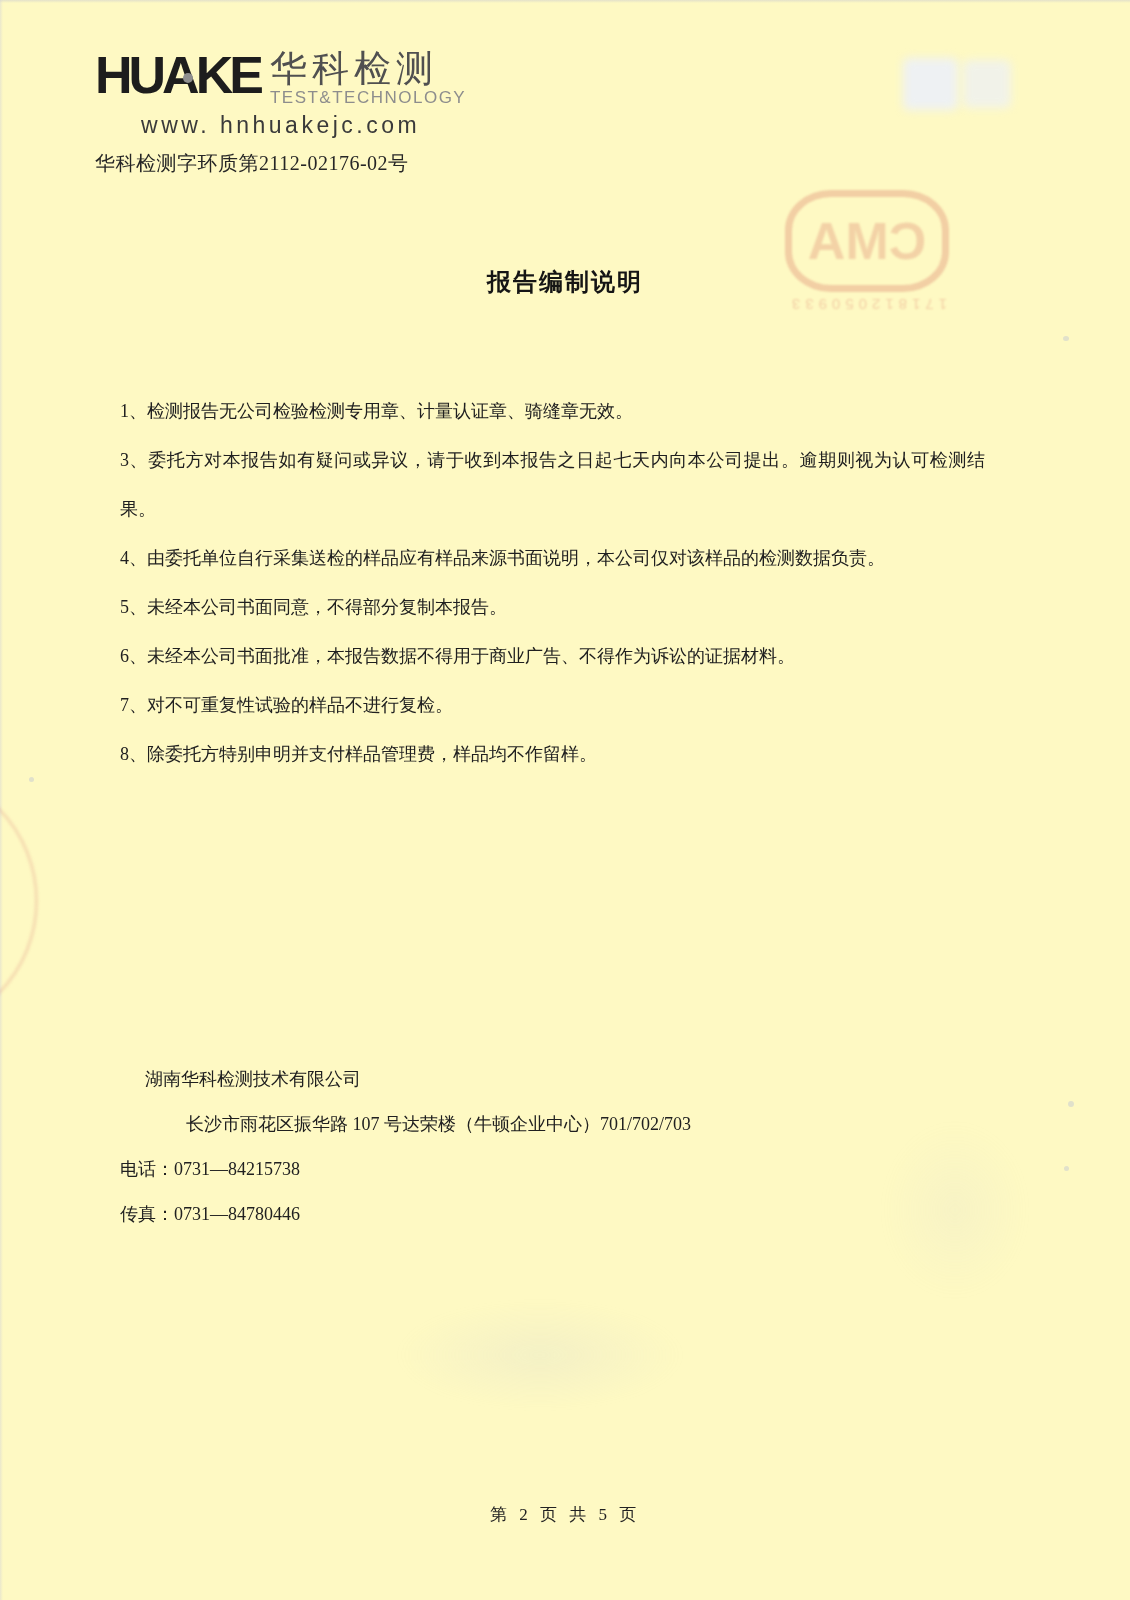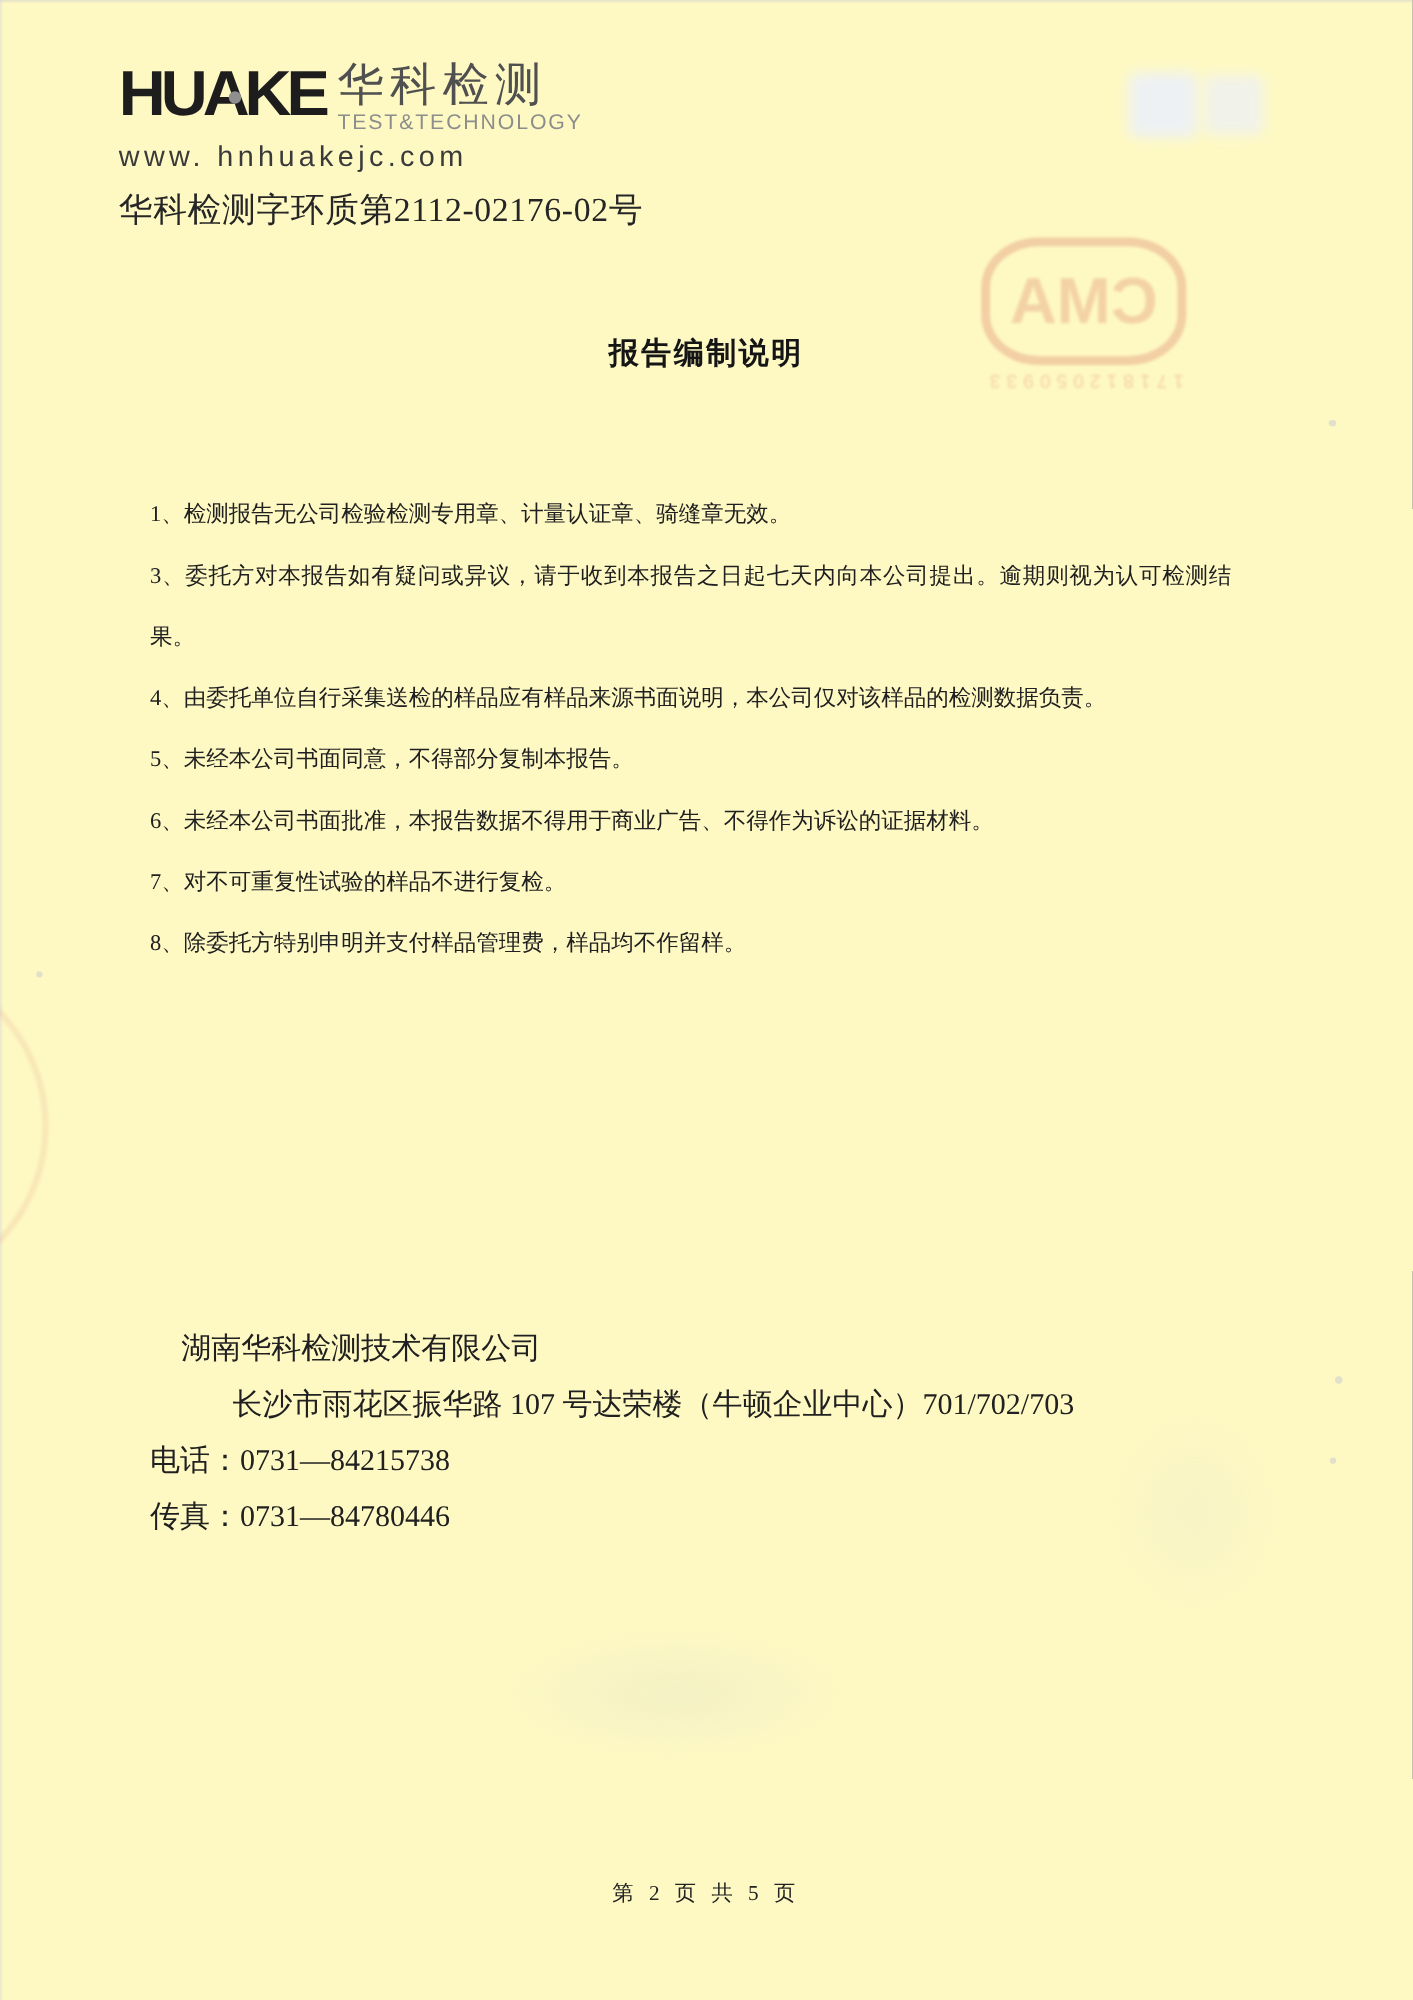--- a/index.html
+++ b/index.html
@@ -26,22 +26,22 @@
     font-weight:900;font-size:52px;line-height:50px;
     letter-spacing:-4px;color:#1d1d1d;transform:scaleY(.98);
   }
   .logo-dot{position:absolute;left:88px;top:23px;width:10px;height:10px;
     border-radius:50%;background:#8f8f8f;}
   .logo-right{margin-left:10px;}
   .logo-cn{font-size:37px;line-height:38px;color:#505050;letter-spacing:5px;}
   .logo-sub{font-family:"Liberation Sans","DejaVu Sans",sans-serif;
     font-size:17px;color:#8d8d8d;letter-spacing:1.5px;margin-top:0px;}
   .logo-url{font-family:"Liberation Sans","DejaVu Sans",sans-serif;
-    font-size:23px;color:#3a3a3a;letter-spacing:3.5px;margin-top:4px;}
-  .doc-no{font-size:27px;color:#262626;margin-top:11px;letter-spacing:.5px;}
+    font-size:23px;color:#3a3a3a;letter-spacing:3.5px;margin-top:4px;text-align:center;}
+  .doc-no{font-size:20px;color:#262626;margin-top:11px;letter-spacing:.5px;}
 
   
   .stamp{position:absolute;left:782px;top:190px;width:170px;
     transform:scaleX(-1);filter:blur(1.2px);}
   .stamp-box{width:150px;height:88px;margin:0 auto;
     border:7px solid rgba(214,110,92,.30);border-radius:46px/40px;
     display:flex;align-items:center;justify-content:center;}
   .stamp-text{font-family:"Liberation Sans","DejaVu Sans",sans-serif;
     font-weight:900;font-size:52px;letter-spacing:0px;
     color:rgba(214,110,92,.28);}
@@ -74,21 +74,21 @@
     text-align:center;font-size:24px;font-weight:bold;
     letter-spacing:2px;color:#151515;}
 
   
   .notes{position:absolute;left:120px;top:387px;width:865px;}
   .notes p{margin:0;font-size:18px;line-height:49px;
     text-align:justify;color:#202020;}
 
   
   .company{position:absolute;left:120px;top:1057px;width:900px;}
-  .company p{margin:0;font-size:24px;line-height:45px;color:#202020;font-family:Liberation Serif, serif;}
+  .company p{margin:0;font-size:18px;line-height:45px;color:#202020;font-family:Liberation Serif, serif;}
   .company .name{padding-left:25px;}
   .company .cont{padding-left:66px;}
 
   
   .footer{position:absolute;left:0;top:1503px;width:100%;
     text-align:center;font-size:17px;letter-spacing:4px;color:#222;}
 </style>
 </head>
 <body>
 

